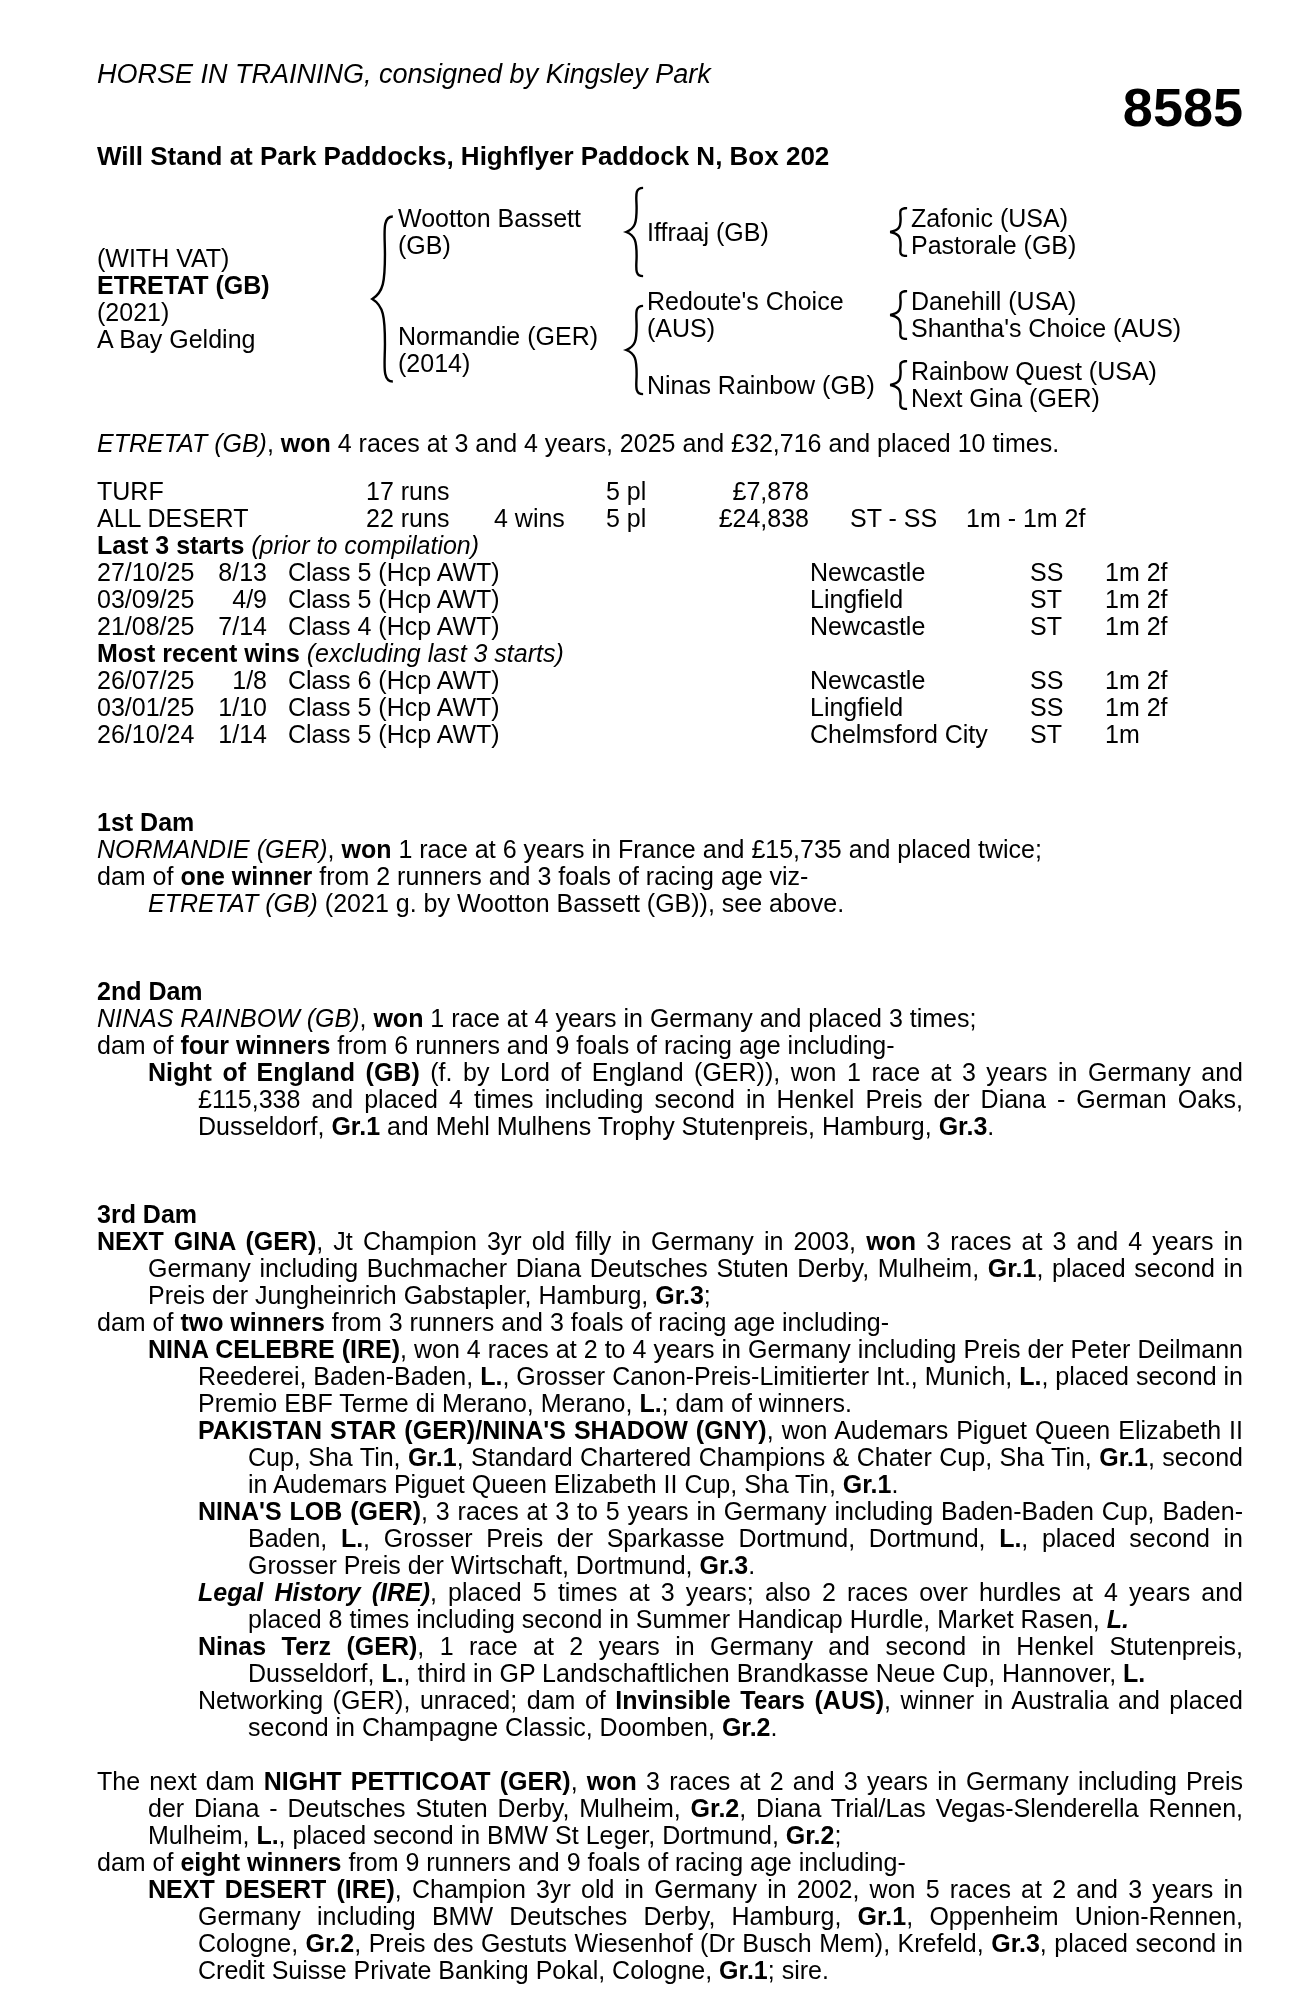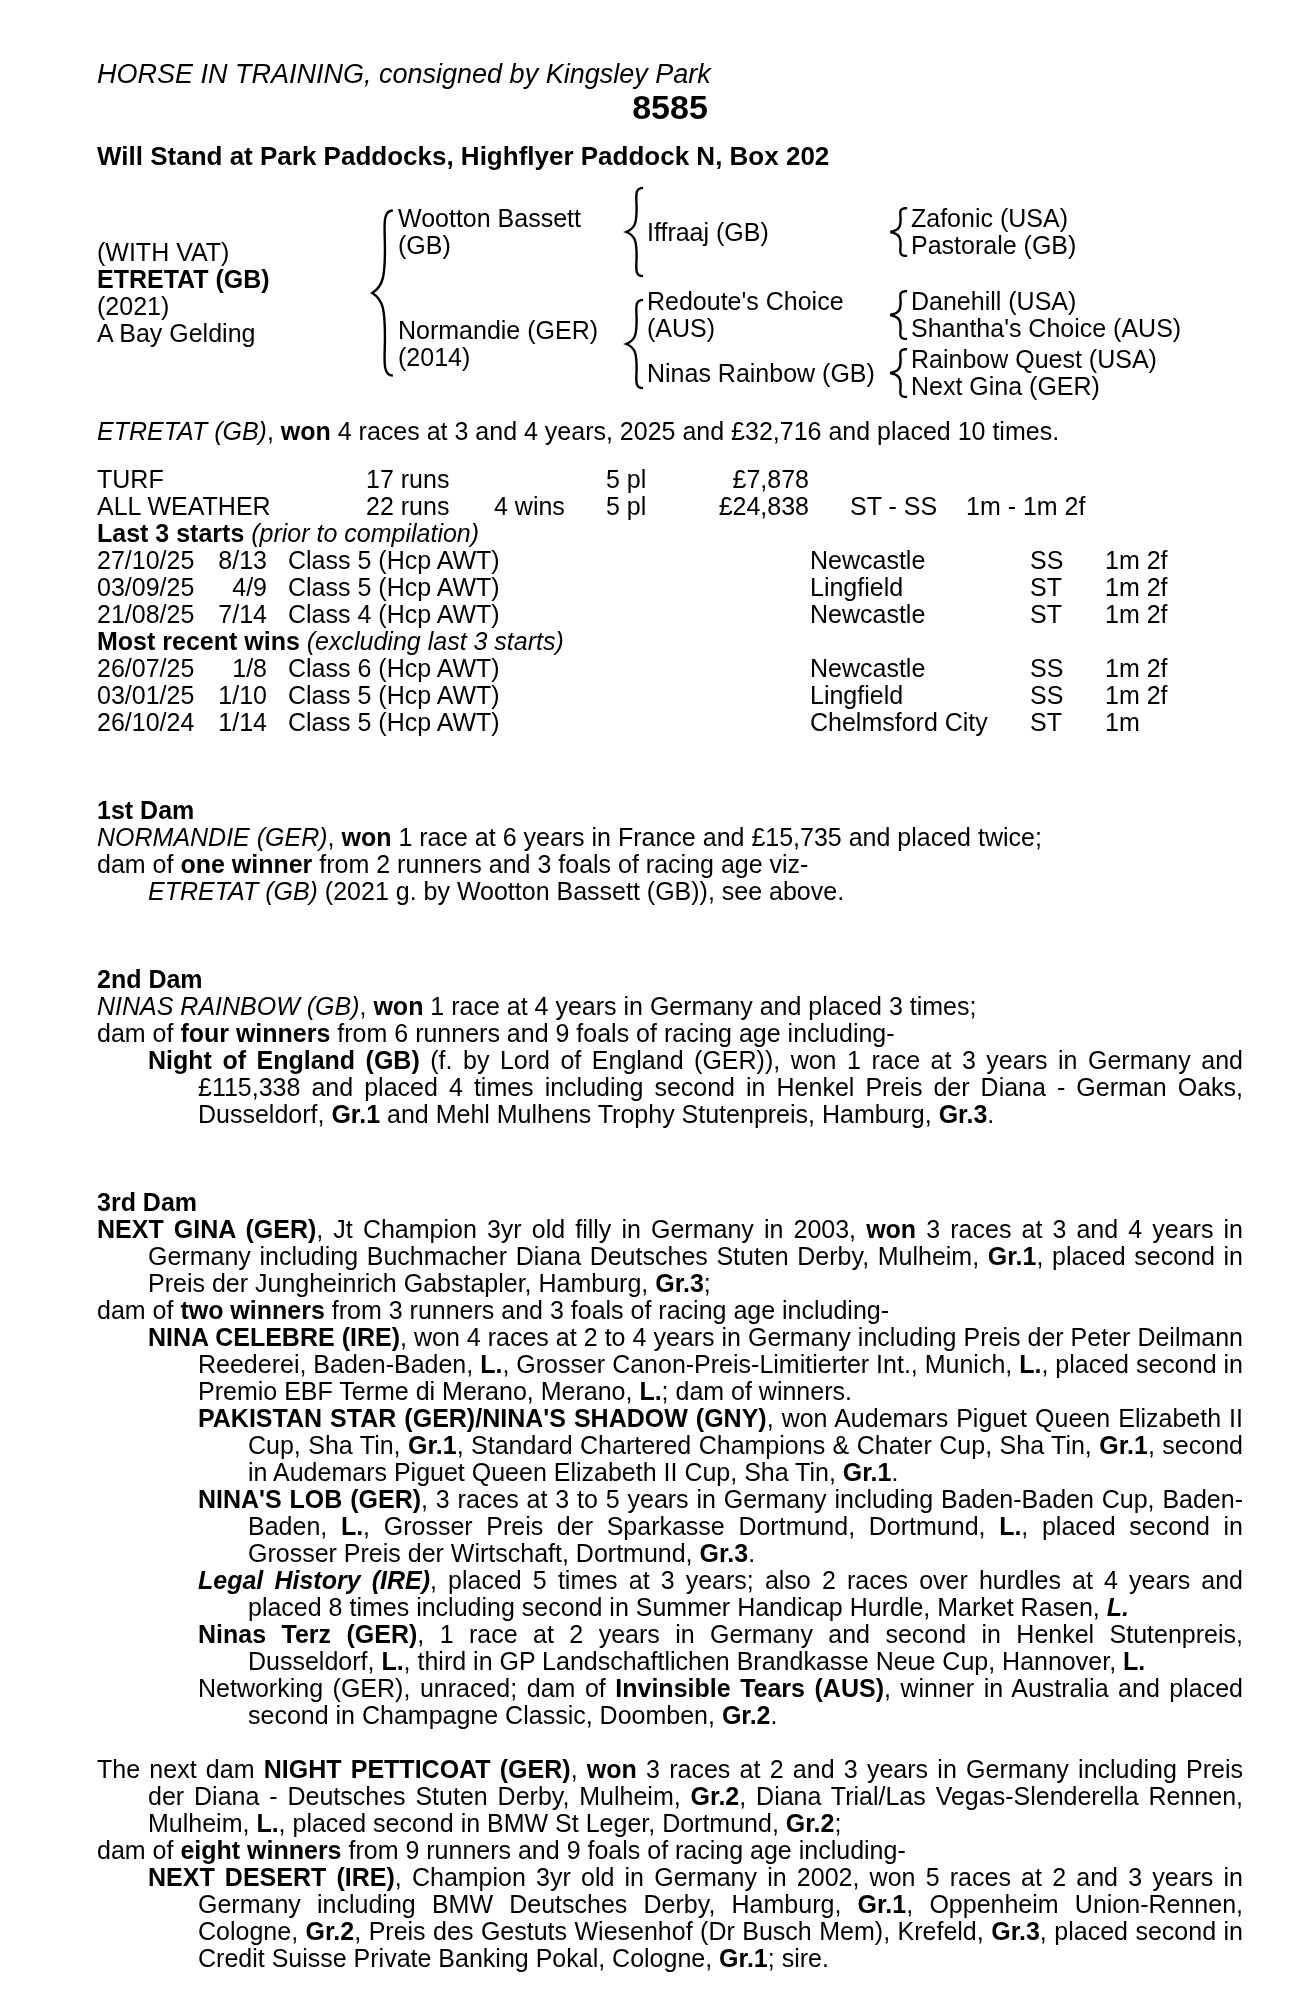--- a/index.html
+++ b/index.html
@@ -7,36 +7,36 @@
     width:1315px;height:2000px;box-sizing:border-box;
     padding:60px 72px 0 97px;
     color:#000;background:#fff;
     font-family:"Liberation Sans",sans-serif;
     font-size:25px;line-height:27px;
   }
   .b{font-weight:bold}
   .i{font-style:italic}
   p{margin:0}
   .title{text-align:left;font-style:italic;font-size:27px;line-height:29px}
-  .lots{display:flex;justify-content:center;font-weight:bold;font-size:34px;line-height:44px;margin-top:-4px}
+  .lots{display:flex;justify-content:flex-end;font-weight:bold;font-size:54px;line-height:44px;margin-top:-4px}
   .stand{font-weight:bold;font-size:26px;margin-top:14px}
 
   
   .ped{display:flex;align-items:center;margin-top:16px}
   .ped-info{width:273px}
   .ped-info .hn{font-weight:bold}
   .brace{display:block}
   .brace svg{display:block;width:100%;height:100%}
   .brace-big{width:32px;height:172px}
   .brace-parent{width:26px;height:92px}
   .brace-gg{width:26px;height:50px}
   .ped-parents{display:flex;flex-direction:column;gap:10px}
   .parent-unit{display:flex;align-items:center}
   .parent-name{width:223px}
-  .gp-col{display:flex;flex-direction:column;gap:4px}
+  .gp-col{display:flex;flex-direction:column;gap:16px}
   .gp-unit{display:flex;align-items:center}
   .gp-name{width:238px}
   .gg-col{width:332px}
 
   
   .race-summary{margin-top:18px}
   .bha{margin-top:21px}
   .stats-row{display:grid;grid-template-columns:269px 128px 112px 91px 112px 157px 1fr}
   .stat-money{text-align:right}
   .stat-surf{padding-left:41px}
@@ -154,21 +154,21 @@
     <div class="stats-row">
       <span>TURF</span>
       <span>17 runs</span>
       <span></span>
       <span>5 pl</span>
       <span class="stat-money">£7,878</span>
       <span class="stat-surf"></span>
       <span></span>
     </div>
     <div class="stats-row">
-      <span>ALL WEATHER</span>
+      <span>ALL DESERT</span>
       <span>22 runs</span>
       <span>4 wins</span>
       <span>5 pl</span>
       <span class="stat-money">£24,838</span>
       <span class="stat-surf">ST - SS</span>
       <span>1m - 1m 2f</span>
     </div>
   </div>
 
   <div class="race-block">

